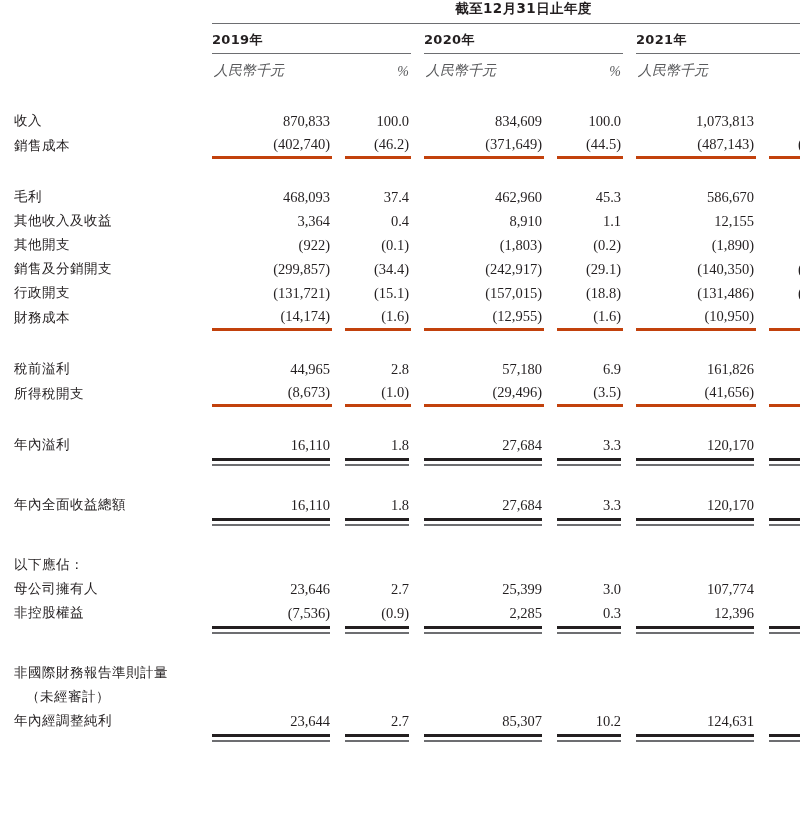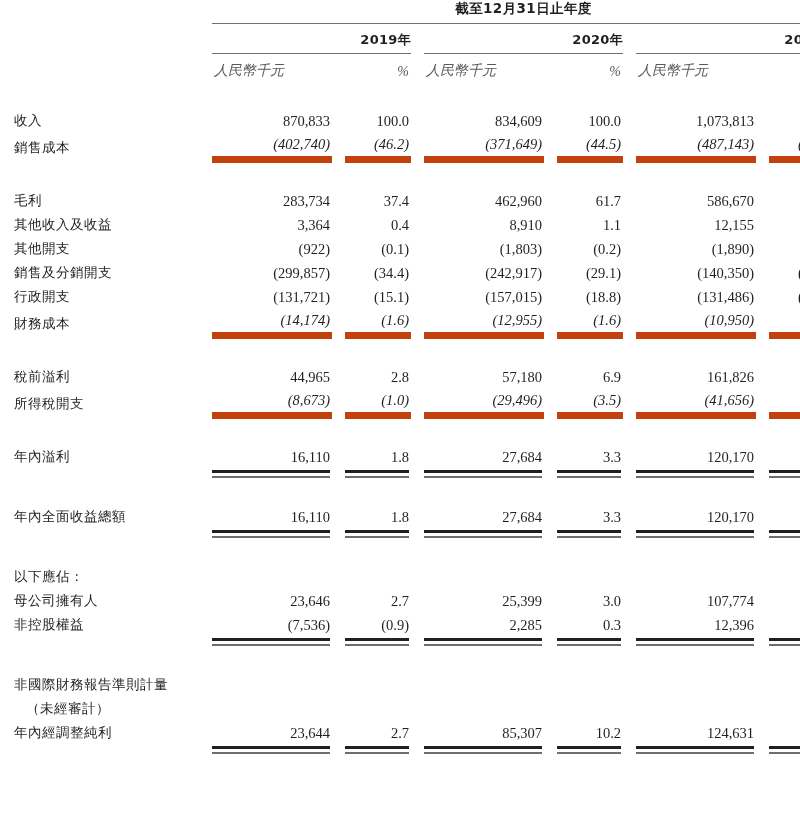--- a/index.html
+++ b/index.html
@@ -56,21 +56,21 @@
   }
   .rule-top {
     height: 1px;
     background: #6d6e71;
     font-size: 0;
     line-height: 0;
   }
   .rule-top-cell { padding: 0; }
 
   .yr {
-    text-align: right;
+    text-align: left;
     font-family: "DejaVu Sans", "Liberation Sans", sans-serif;
     font-size: 13px;
     font-weight: bold;
     color: #231f20;
     padding-top: 7px;
     padding-bottom: 4px;
     letter-spacing: 0.3px;
   }
   .yr-underline {
     border-bottom: 1px solid #6d6e71;
@@ -106,22 +106,21 @@
     font-size: 14.5px;
     color: #231f20;
     padding-top: 3px;
     padding-bottom: 3px;
     padding-right: 2px;
     white-space: nowrap;
   }
 
   
   tr.sub .num, tr.sub .rulecell {
-    border-bottom: 7px solid #c2410c;
-    font-style: italic;
+    border-bottom: 3px solid #c2410c;
   }
   .sp-lg { height: 26px; font-size: 0; line-height: 0; }
 
   
   .dbl-row td { padding: 0; height: 10px; }
   .dbl {
     height: 10px;
     position: relative;
     font-size: 0;
     line-height: 0;
@@ -231,27 +230,27 @@
           <td></td>
       <td class="num">(45.4)</td>
     </tr>
 
     <tr>
           <td class="sp-lg" colspan="12"></td>
         </tr>
 
     <tr>
       <td class="lbl">毛利</td>
-      <td class="num">283,734</td>
+      <td class="num">468,093</td>
           <td></td>
       <td class="num">37.4</td>
           <td></td>
       <td class="num">462,960</td>
           <td></td>
-      <td class="num">61.7</td>
+      <td class="num">45.3</td>
           <td></td>
       <td class="num">586,670</td>
           <td></td>
       <td class="num">54.6</td>
     </tr>
     <tr>
       <td class="lbl">其他收入及收益</td>
       <td class="num">3,364</td>
           <td></td>
       <td class="num">0.4</td>

